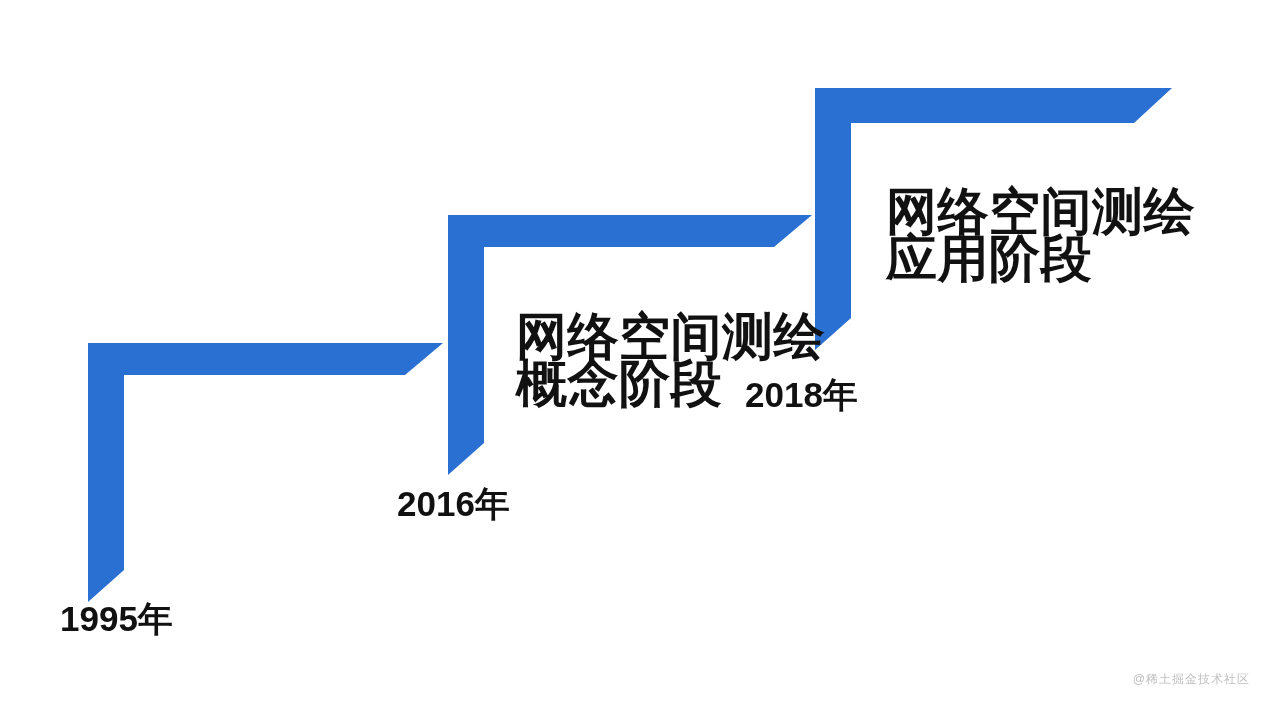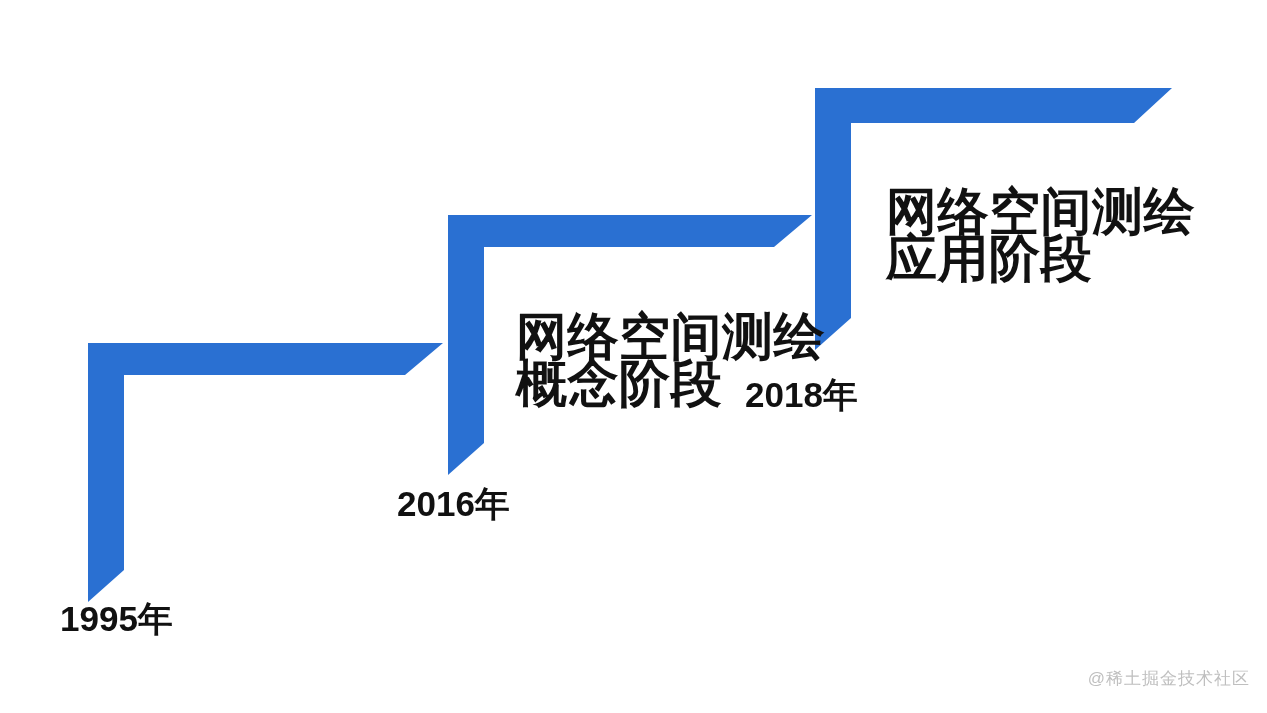--- a/index.html
+++ b/index.html
@@ -38,21 +38,21 @@
     line-height: 47px;
     font-weight: 700;
     color: #111111;
     white-space: pre-line;
     letter-spacing: 0.5px;
   }
   .watermark {
     position: absolute;
     right: 17px;
     top: 668px;
-    font-size: 17px;
+    font-size: 12px;
     line-height: 22px;
     font-weight: 400;
     color: #bfbfbf;
     letter-spacing: 1px;
     white-space: nowrap;
   }
   
   .year-1  { left: 60px;  top: 600px; }
   .year-2  { left: 397px; top: 485px; text-align: right; }
   .year-3  { left: 745px; top: 364px; margin-top: 12px; }

